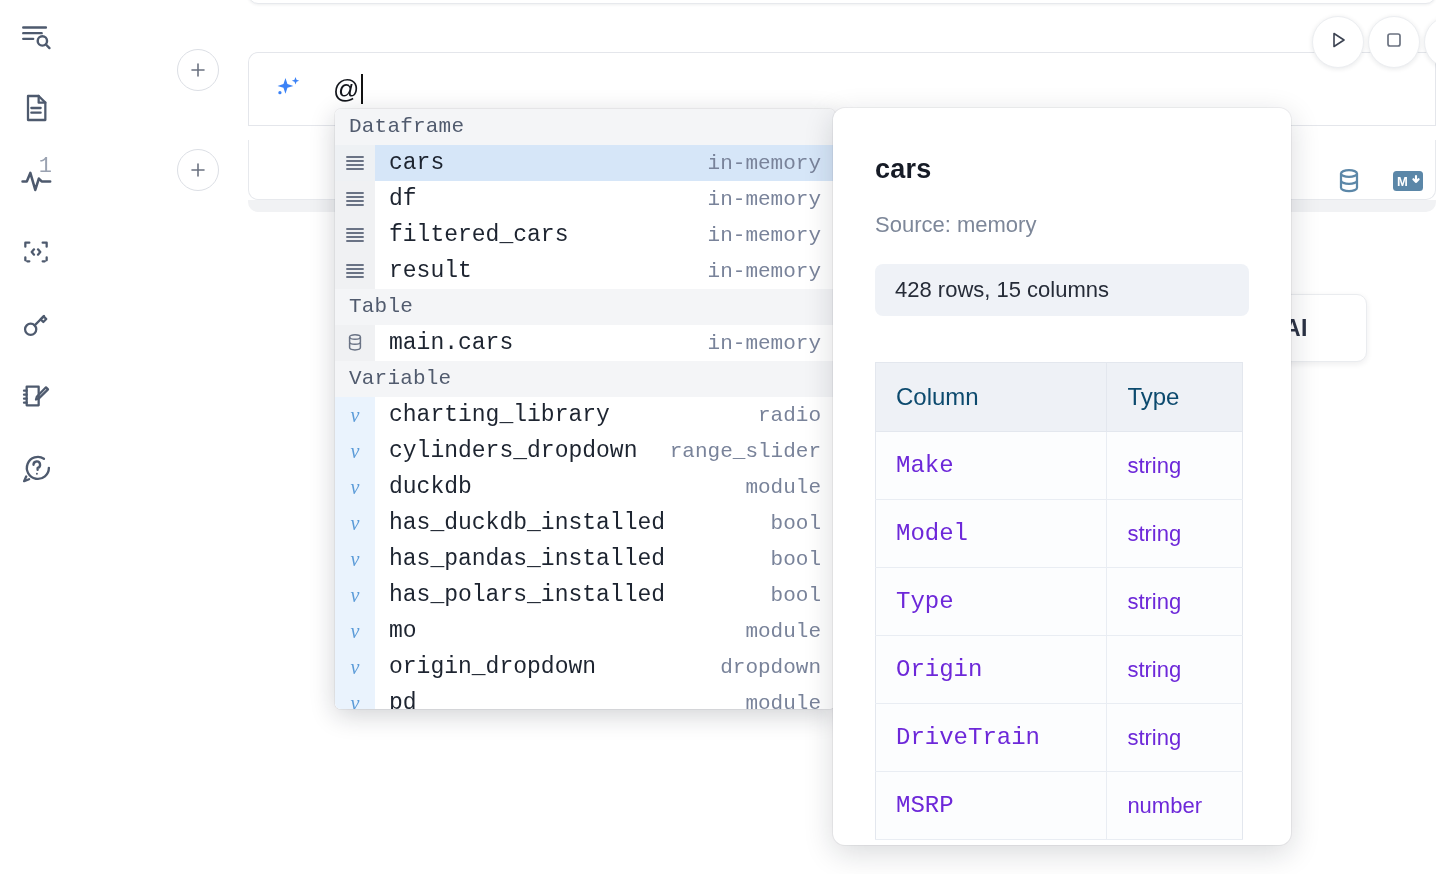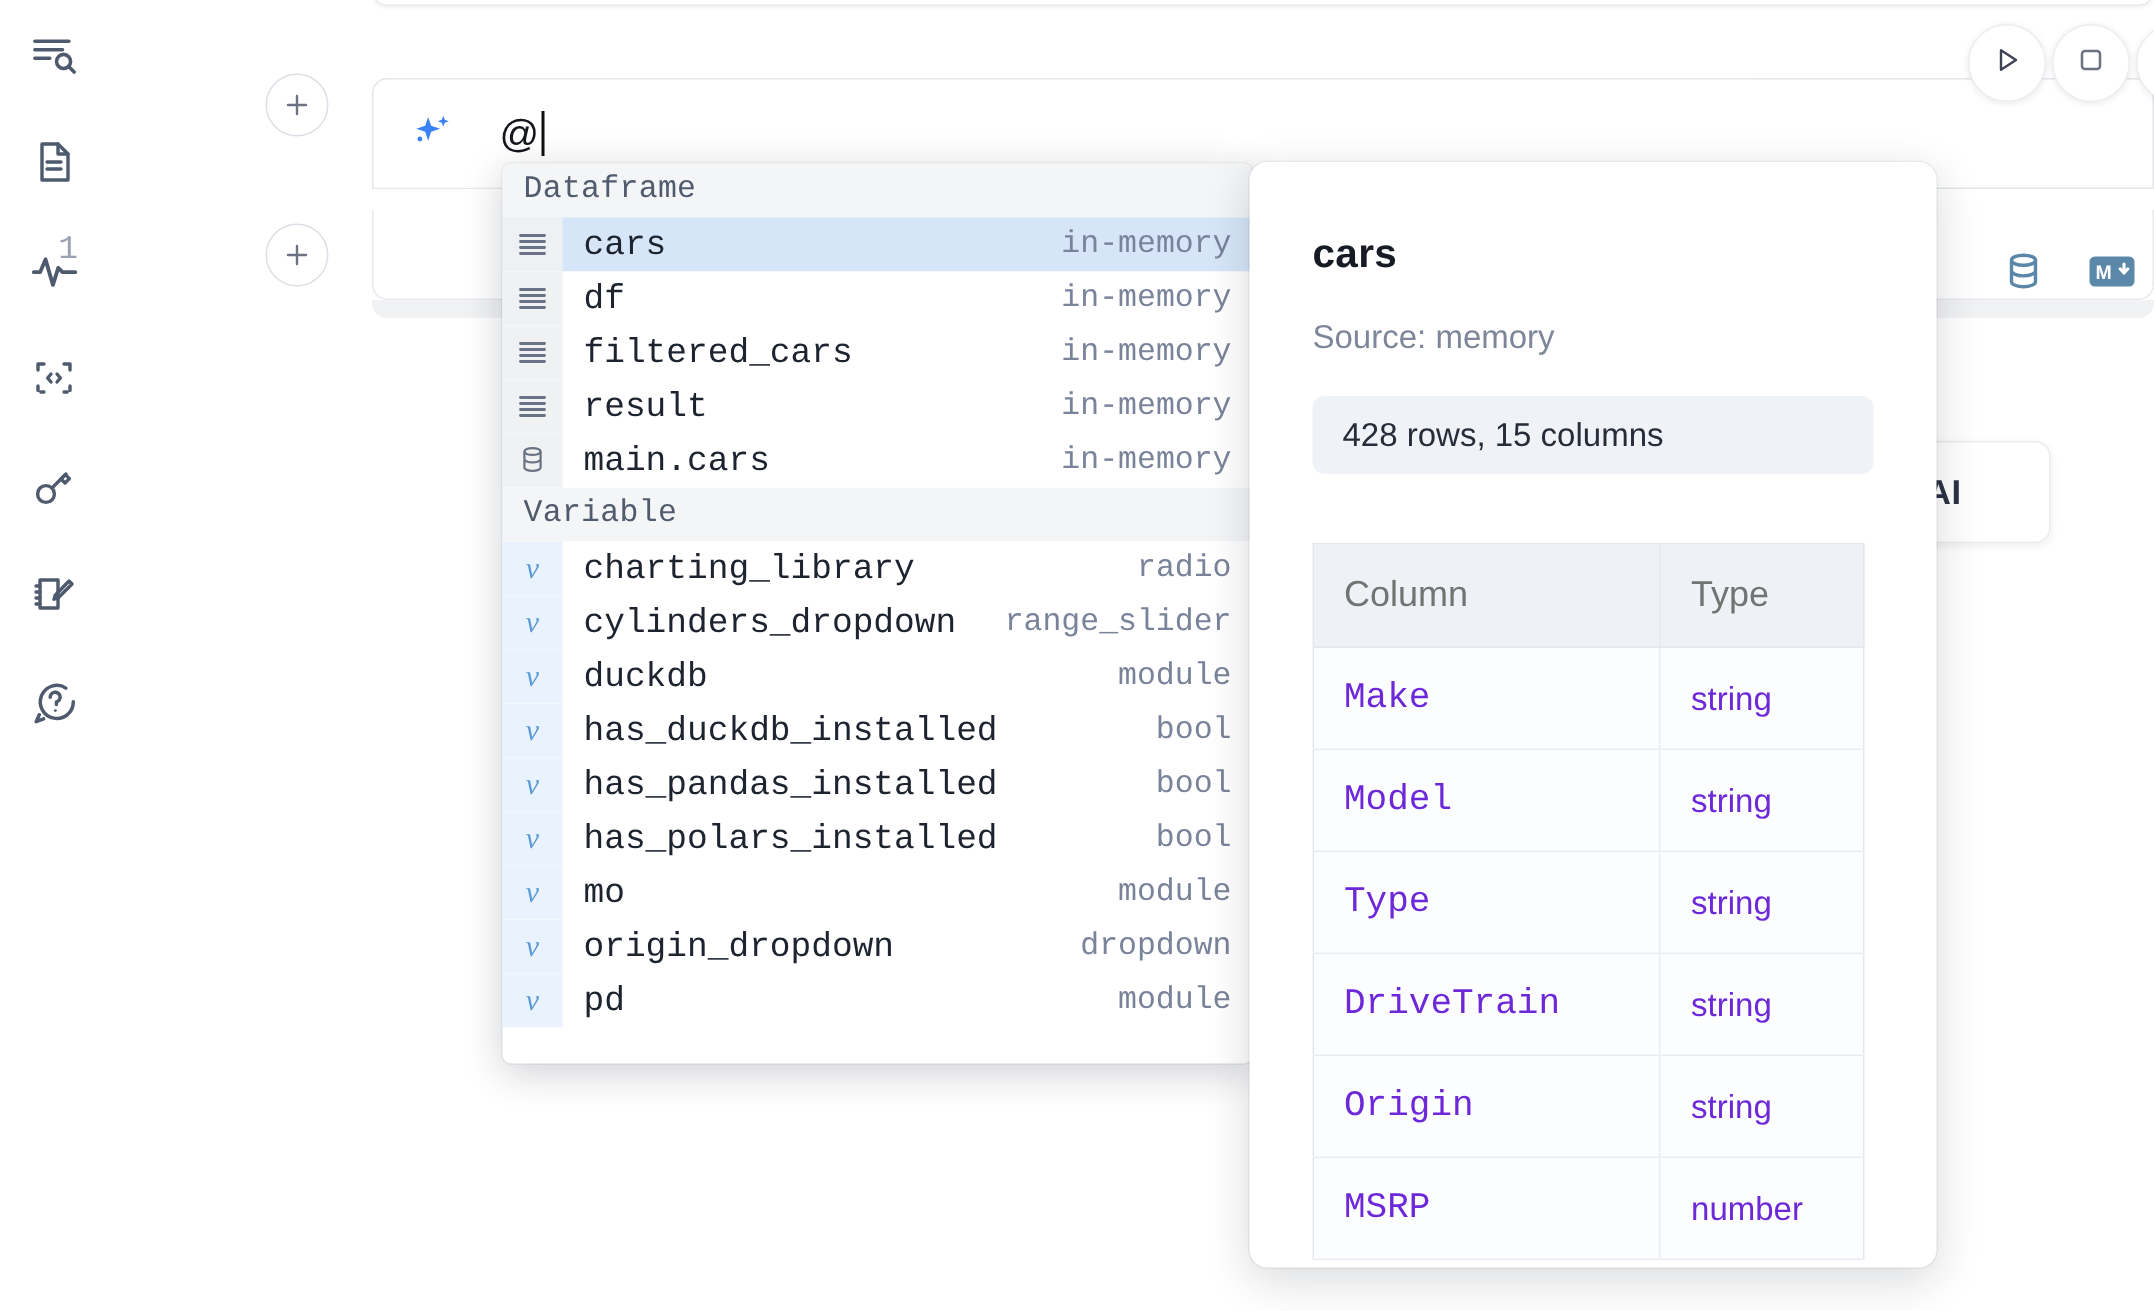--- a/index.html
+++ b/index.html
@@ -136,21 +136,21 @@
   .d-title { font-size:27px; font-weight:700; color:#161b26; letter-spacing:.2px; }
   .d-source { margin-top:27px; font-size:22px; color:#7d8799; }
   .d-stat {
     margin-top:26px; height:52px; background:#eff2f7; border-radius:8px;
     display:flex; align-items:center; padding-left:20px;
     font-size:22px; color:#262c38;
   }
   .d-table { margin-top:46px; width:368px; border:1px solid #e3e7ee; border-collapse:collapse; }
   .d-table th {
     background:#eef1f6; text-align:left; font-weight:400;
-    font-size:24px; color:#737373; padding:20px 0 20px 20px;
+    font-size:24px; color:#0c4a6e; padding:20px 0 20px 20px;
     border-right:1px solid #e3e7ee; border-bottom:1px solid #e3e7ee;
   }
   .d-table th:last-child, .d-table td:last-child { border-right:none; }
   .d-table td {
     padding:20px 0 20px 20px; border-bottom:1px solid #e9edf3;
     border-right:1px solid #e9edf3; background:#fcfdfe;
   }
   .d-col { font-family:"Liberation Mono", monospace; font-size:24px; color:#6d28d9; }
   .d-type { font-size:22px; color:#6d28d9; }
 </style>
@@ -328,20 +328,21 @@
       </div>
       <div class="ac-row">
         <span class="ac-icon">
           <svg width="20" height="18" viewBox="0 0 20 18" stroke="currentColor" stroke-width="1.9" stroke-linecap="round">
             <path d="M2 3h16M2 7h16M2 11h16M2 15h16"></path>
           </svg>
         </span>
         <span class="ac-name">result</span>
         <span class="ac-meta">in-memory</span>
       </div>
+      <div class="ac-group">Table</div>
       <div class="ac-row">
         <span class="ac-icon">
           <svg width="18" height="20" viewBox="0 0 18 20" fill="none" stroke="currentColor" stroke-width="1.5">
             <ellipse cx="9" cy="4" rx="5.4" ry="2.3"></ellipse>
             <path d="M3.6 4v5c0 1.3 2.4 2.3 5.4 2.3S14.4 10.3 14.4 9V4"></path>
             <path d="M3.6 9.6v5c0 1.3 2.4 2.3 5.4 2.3s5.4-1 5.4-2.3v-5"></path>
           </svg>
         </span>
         <span class="ac-name">main.cars</span>
         <span class="ac-meta">in-memory</span>
@@ -430,28 +431,28 @@
           </tr>
           <tr>
             <td class="d-col">Model</td>
             <td class="d-type">string</td>
           </tr>
           <tr>
             <td class="d-col">Type</td>
             <td class="d-type">string</td>
           </tr>
           <tr>
+            <td class="d-col">Origin</td>
+            <td class="d-type">string</td>
+          </tr>
+          <tr>
             <td class="d-col">DriveTrain</td>
             <td class="d-type">string</td>
           </tr>
           <tr>
-            <td class="d-col">Origin</td>
-            <td class="d-type">string</td>
-          </tr>
-          <tr>
             <td class="d-col">MSRP</td>
             <td class="d-type">number</td>
           </tr>
         </tbody>
     </table>
   </div>
 
 </div>
 
 </body></html>

